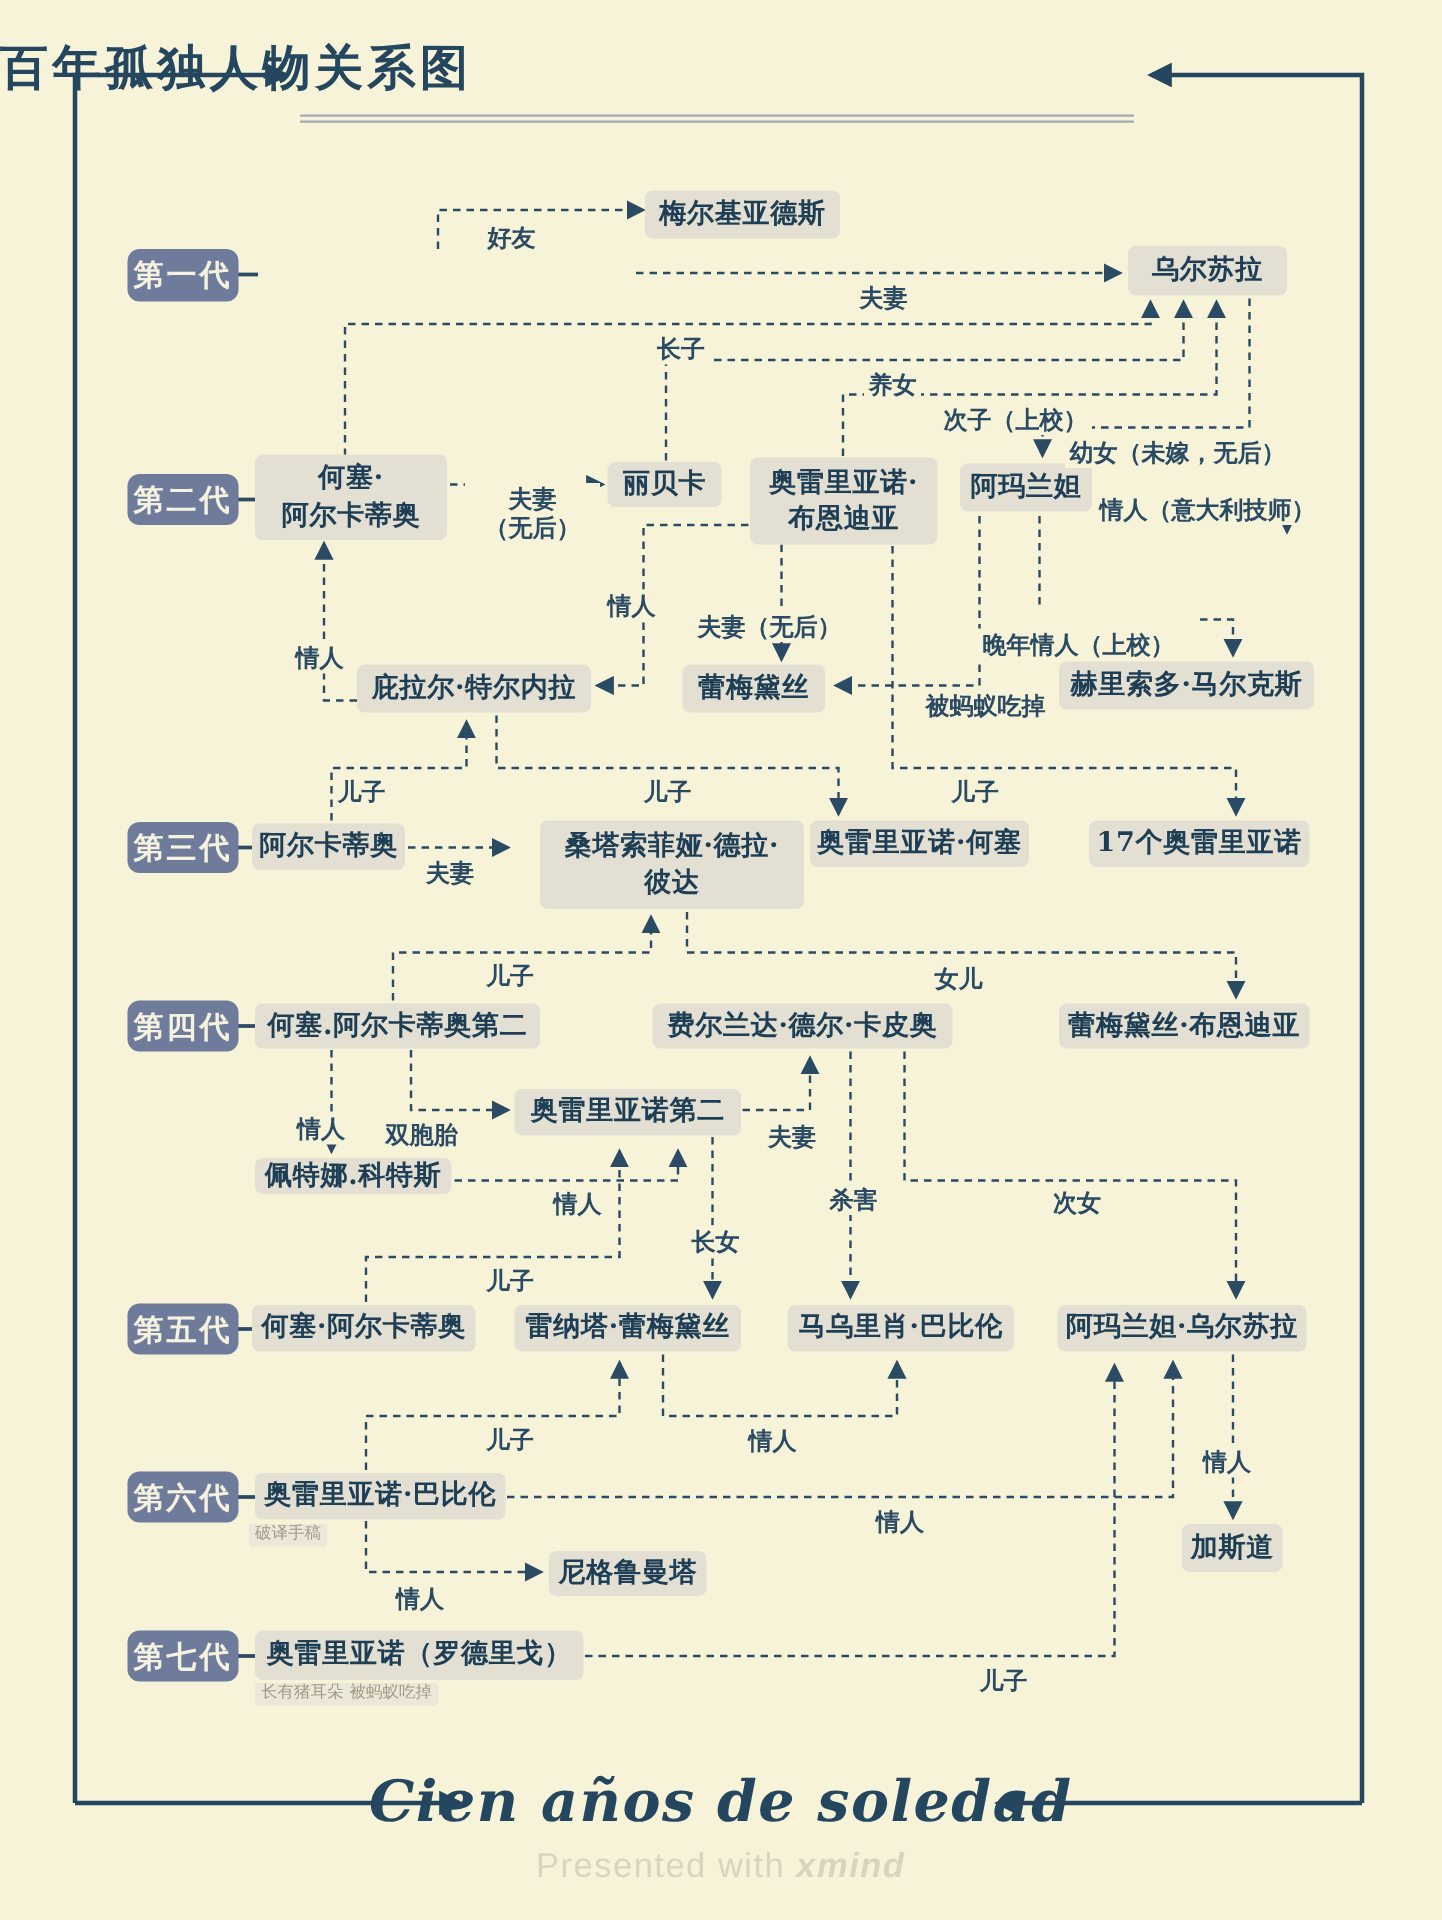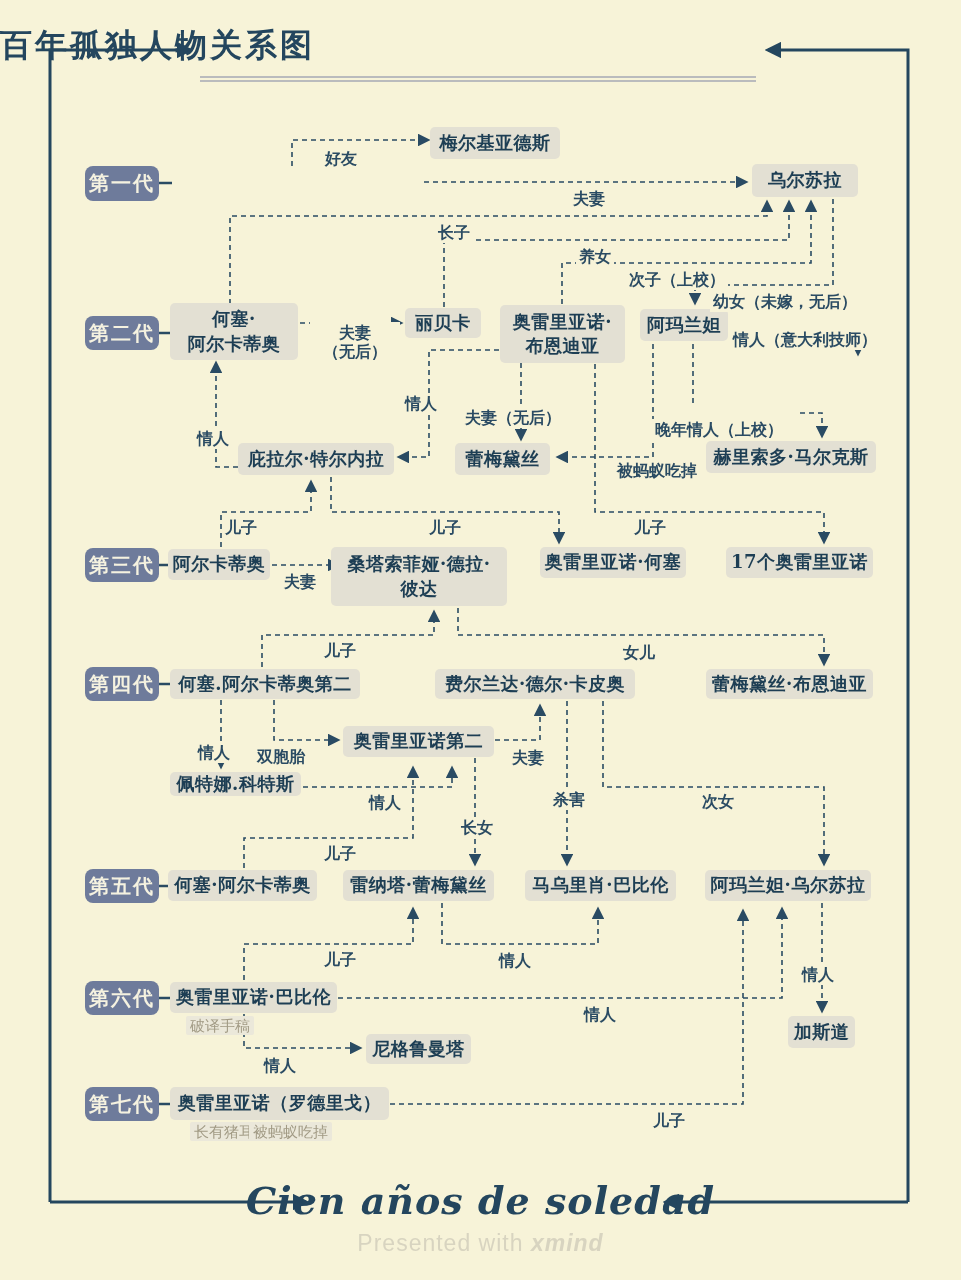--- a/index.html
+++ b/index.html
@@ -14,21 +14,21 @@
   #wires{position:absolute;left:0;top:0;z-index:1;}
   .node{position:absolute;display:flex;align-items:center;justify-content:center;z-index:2;
         background:var(--box-fill);color:var(--box-text);font-weight:700;font-size:18px;
         border-radius:5px;white-space:pre-line;text-align:center;line-height:1.35;letter-spacing:.5px;}
   .gen{position:absolute;display:flex;align-items:center;justify-content:center;z-index:2;
        background:var(--badge-fill);color:var(--badge-text);font-weight:700;font-size:20px;
        border-radius:8px;letter-spacing:2px;}
   .rel{position:absolute;z-index:3;background:var(--background);color:var(--line);
        font-weight:600;font-size:16px;line-height:1.2;padding:1px 3px;white-space:pre-line;text-align:center;margin-top:17px;}
   .tag{position:absolute;z-index:2;background:var(--tag-fill);color:var(--tag-text);
-       font-family:Liberation Sans, sans-serif;font-size:15px;line-height:1;padding:2px 4px;border-radius:2px;margin-left:20px;}
+       font-family:Liberation Mono, monospace;font-size:11px;line-height:1;padding:2px 4px;border-radius:2px;}
   #title{position:absolute;left:0;right:0;top:24px;z-index:2;
          color:var(--ink);font-size:32px;font-weight:700;letter-spacing:3px;}
   #footer-title{position:absolute;left:0;right:0;top:1178px;text-align:center;z-index:2;
          color:var(--ink);font-size:38px;font-weight:700;font-style:italic;letter-spacing:1px;}
   #footer-credit{position:absolute;left:0;right:0;top:1230px;text-align:center;z-index:2;
          color:var(--credit);font-family:"Liberation Sans",sans-serif;font-size:23px;letter-spacing:1px;}
   #footer-credit .brand{font-weight:700;font-style:italic;}
 </style>
 </head>
 <body>
@@ -120,21 +120,21 @@
   <div class="node" style="left:170px;top:303px;width:128px;height:57px">何塞·
 阿尔卡蒂奥</div>
   <div class="node" style="left:405px;top:308px;width:76px;height:30px">丽贝卡</div>
   <div class="node" style="left:500px;top:305px;width:125px;height:58px">奥雷里亚诺·
 布恩迪亚</div>
   <div class="node" style="left:640px;top:309px;width:88px;height:32px">阿玛兰妲</div>
   <div class="node" style="left:238px;top:443px;width:156px;height:32px">庇拉尔·特尔内拉</div>
   <div class="node" style="left:455px;top:443px;width:95px;height:32px">蕾梅黛丝</div>
   <div class="node" style="left:706px;top:441px;width:170px;height:32px">赫里索多·马尔克斯</div>
   <div class="node" style="left:168px;top:549px;width:102px;height:31px">阿尔卡蒂奥</div>
-  <div class="node" style="left:331px;top:547px;width:176px;height:59px">桑塔索菲娅·德拉·
+  <div class="node" style="left:360px;top:547px;width:176px;height:59px">桑塔索菲娅·德拉·
 彼达</div>
   <div class="node" style="left:540px;top:547px;width:146px;height:31px">奥雷里亚诺·何塞</div>
   <div class="node" style="left:726px;top:547px;width:147px;height:31px">17个奥雷里亚诺</div>
   <div class="node" style="left:170px;top:669px;width:190px;height:30px">何塞.阿尔卡蒂奥第二</div>
   <div class="node" style="left:435px;top:669px;width:200px;height:30px">费尔兰达·德尔·卡皮奥</div>
   <div class="node" style="left:706px;top:669px;width:167px;height:30px">蕾梅黛丝·布恩迪亚</div>
   <div class="node" style="left:343px;top:726px;width:151px;height:31px">奥雷里亚诺第二</div>
   <div class="node" style="left:170px;top:772px;width:131px;height:24px">佩特娜.科特斯</div>
   <div class="node" style="left:168px;top:870px;width:149px;height:31px">何塞·阿尔卡蒂奥</div>
   <div class="node" style="left:343px;top:870px;width:151px;height:31px">雷纳塔·蕾梅黛丝</div>

